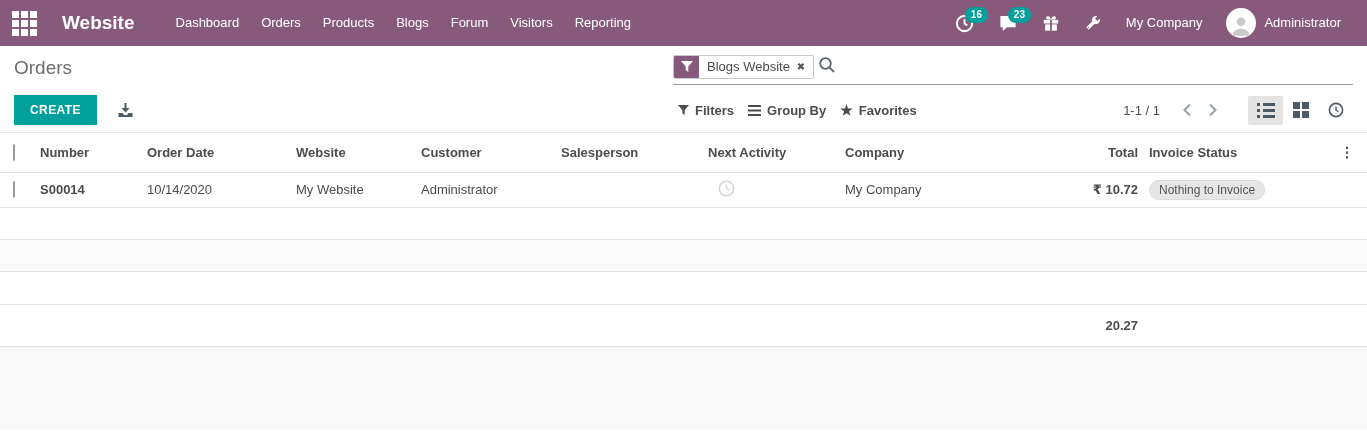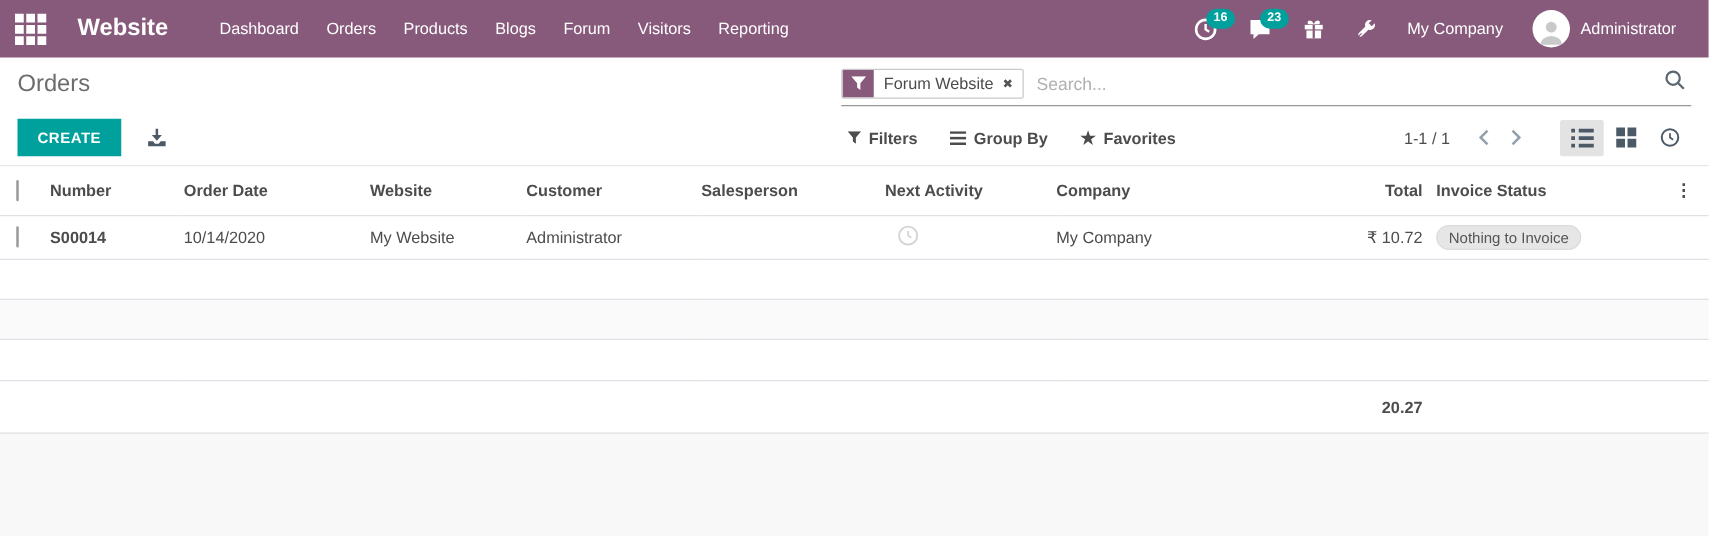--- a/index.html
+++ b/index.html
@@ -29,21 +29,21 @@
   .facet-icon { background:#875A7B; width:25px; display:flex; align-items:center; justify-content:center; }
   .facet-body { display:flex; align-items:center; gap:7px; padding:0 8px; font-size:13px; color:#4c4c4c; }
   .facet-remove { font-size:10px; color:#555; cursor:pointer; }
   .search-input { flex:1; border:none; outline:none; font-size:14px; color:#4c4c4c; padding:0 10px; background:transparent; }
   .search-input::placeholder { color:#b0b0b0; }
   .search-glass { padding:0 4px; cursor:pointer; }
 
   .cp-bottom { position:relative; display:flex; align-items:center; height:40px; padding:0 14px; }
   .create-btn { background:#00A09D; color:#fff; border:none; border-radius:0; font-size:12px; font-weight:bold; letter-spacing:.4px; padding:8px 16px; cursor:pointer; font-family:inherit; }
   .export-btn { margin-left:20px; cursor:pointer; display:flex; }
-  .cp-filters { position:absolute; left:678px; display:flex; align-items:center; gap:26px; }
+  .cp-filters { position:absolute; left:678px; display:flex; align-items:center; gap:14px; }
   .cp-filter-item { display:flex; align-items:center; gap:6px; font-size:13px; font-weight:bold; color:#4c4c4c; cursor:pointer; white-space:nowrap; }
   .star-glyph { font-size:14px; color:#4c4c4c; }
   .cp-right { margin-left:auto; display:flex; align-items:center; }
   .pager-value { font-size:13px; color:#4c4c4c; margin-right:14px; }
   .pager-btn { padding:4px 8px; cursor:pointer; display:flex; }
   .view-switcher { display:flex; margin-left:22px; }
   .vs-btn { width:35px; height:29px; display:flex; align-items:center; justify-content:center; cursor:pointer; border-radius:2px; }
   .vs-btn.active { background:#e3e3e3; }
   .list-glyph { display:flex; flex-direction:column; gap:3px; }
   .list-glyph i { display:flex; align-items:center; gap:3px; }
@@ -53,21 +53,21 @@
   .kanban-glyph i { width:7px; height:7px; background:#4c5a67; display:block; }
 
   
   .table-wrap { margin-top:2px; border-top:1px solid #e7e7e7; }
   table { width:1367px; border-collapse:collapse; table-layout:fixed; }
   th { height:39px; font-size:13px; font-weight:bold; color:#4c4c4c; text-align:left; border-bottom:1px solid #dee2e6; padding:0 4px 0 0; }
   td { height:35px; font-size:13px; color:#4c4c4c; border-bottom:1px solid #dee2e6; padding:0 4px 0 0; vertical-align:middle; }
   .cell-check { padding-left:13px; }
   .checkbox { width:14px; height:14px; border:1px solid #9a9a9a; border-radius:2px; background:#fff; cursor:pointer; }
   .col-total, .cell-total { text-align:right; padding-right:2px; }
-  .cell-total { font-weight:normal; font-family:"Liberation Sans","DejaVu Sans",sans-serif; }
+  .cell-total { font-weight:bold; font-family:"Liberation Sans","DejaVu Sans",sans-serif; }
   .col-status, .cell-status { padding-left:9px; }
   .cell-number { font-weight:bold; }
   .dots-glyph { font-size:14px; font-weight:bold; color:#4c4c4c; cursor:pointer; letter-spacing:0; }
   .status-pill { display:inline-block; background:#e6e6e6; border:1px solid #dadada; border-radius:10px; padding:2px 9px; font-size:12px; color:#555; white-space:nowrap; }
   tr.empty-a td { height:32px; }
   tr.empty-b td { height:32px; background:#fafafa; }
   tr.empty-c td { height:33px; }
   tr.footer-row td { height:42px; border-bottom:none; font-weight:bold; }
   .page-rest { height:83px; background:#f8f8f8; border-top:1px solid #dee2e6; }
 </style>
@@ -143,25 +143,24 @@
 <div class="cp-top">
   <h1 class="page-title">Orders</h1>
   <div class="search-area">
     <div class="facet">
       <span class="facet-icon">
         <svg width="12" height="12" viewBox="0 0 12 12">
             <path d="M0 0 h12 L7.3 5.5 V11 L4.7 9 V5.5 Z" fill="#fff"></path>
           </svg>
       </span>
       <span class="facet-body">
-        <span>Forum Website</span>
+        <span>Blogs Website</span>
         <span class="facet-remove">✖</span>
       </span>
     </div>
-    <input class="search-input" type="text" placeholder="Search..." style="">
     <span class="search-glass">
       <svg width="18" height="18" viewBox="0 0 18 18">
           <circle cx="7.5" cy="7.5" r="5.3" fill="none" stroke="#5b6670" stroke-width="1.8"></circle>
           <path d="M11.6 11.6 L16 16" stroke="#5b6670" stroke-width="1.8"></path>
         </svg>
     </span>
   </div>
 </div>
 
 <div class="cp-bottom">

